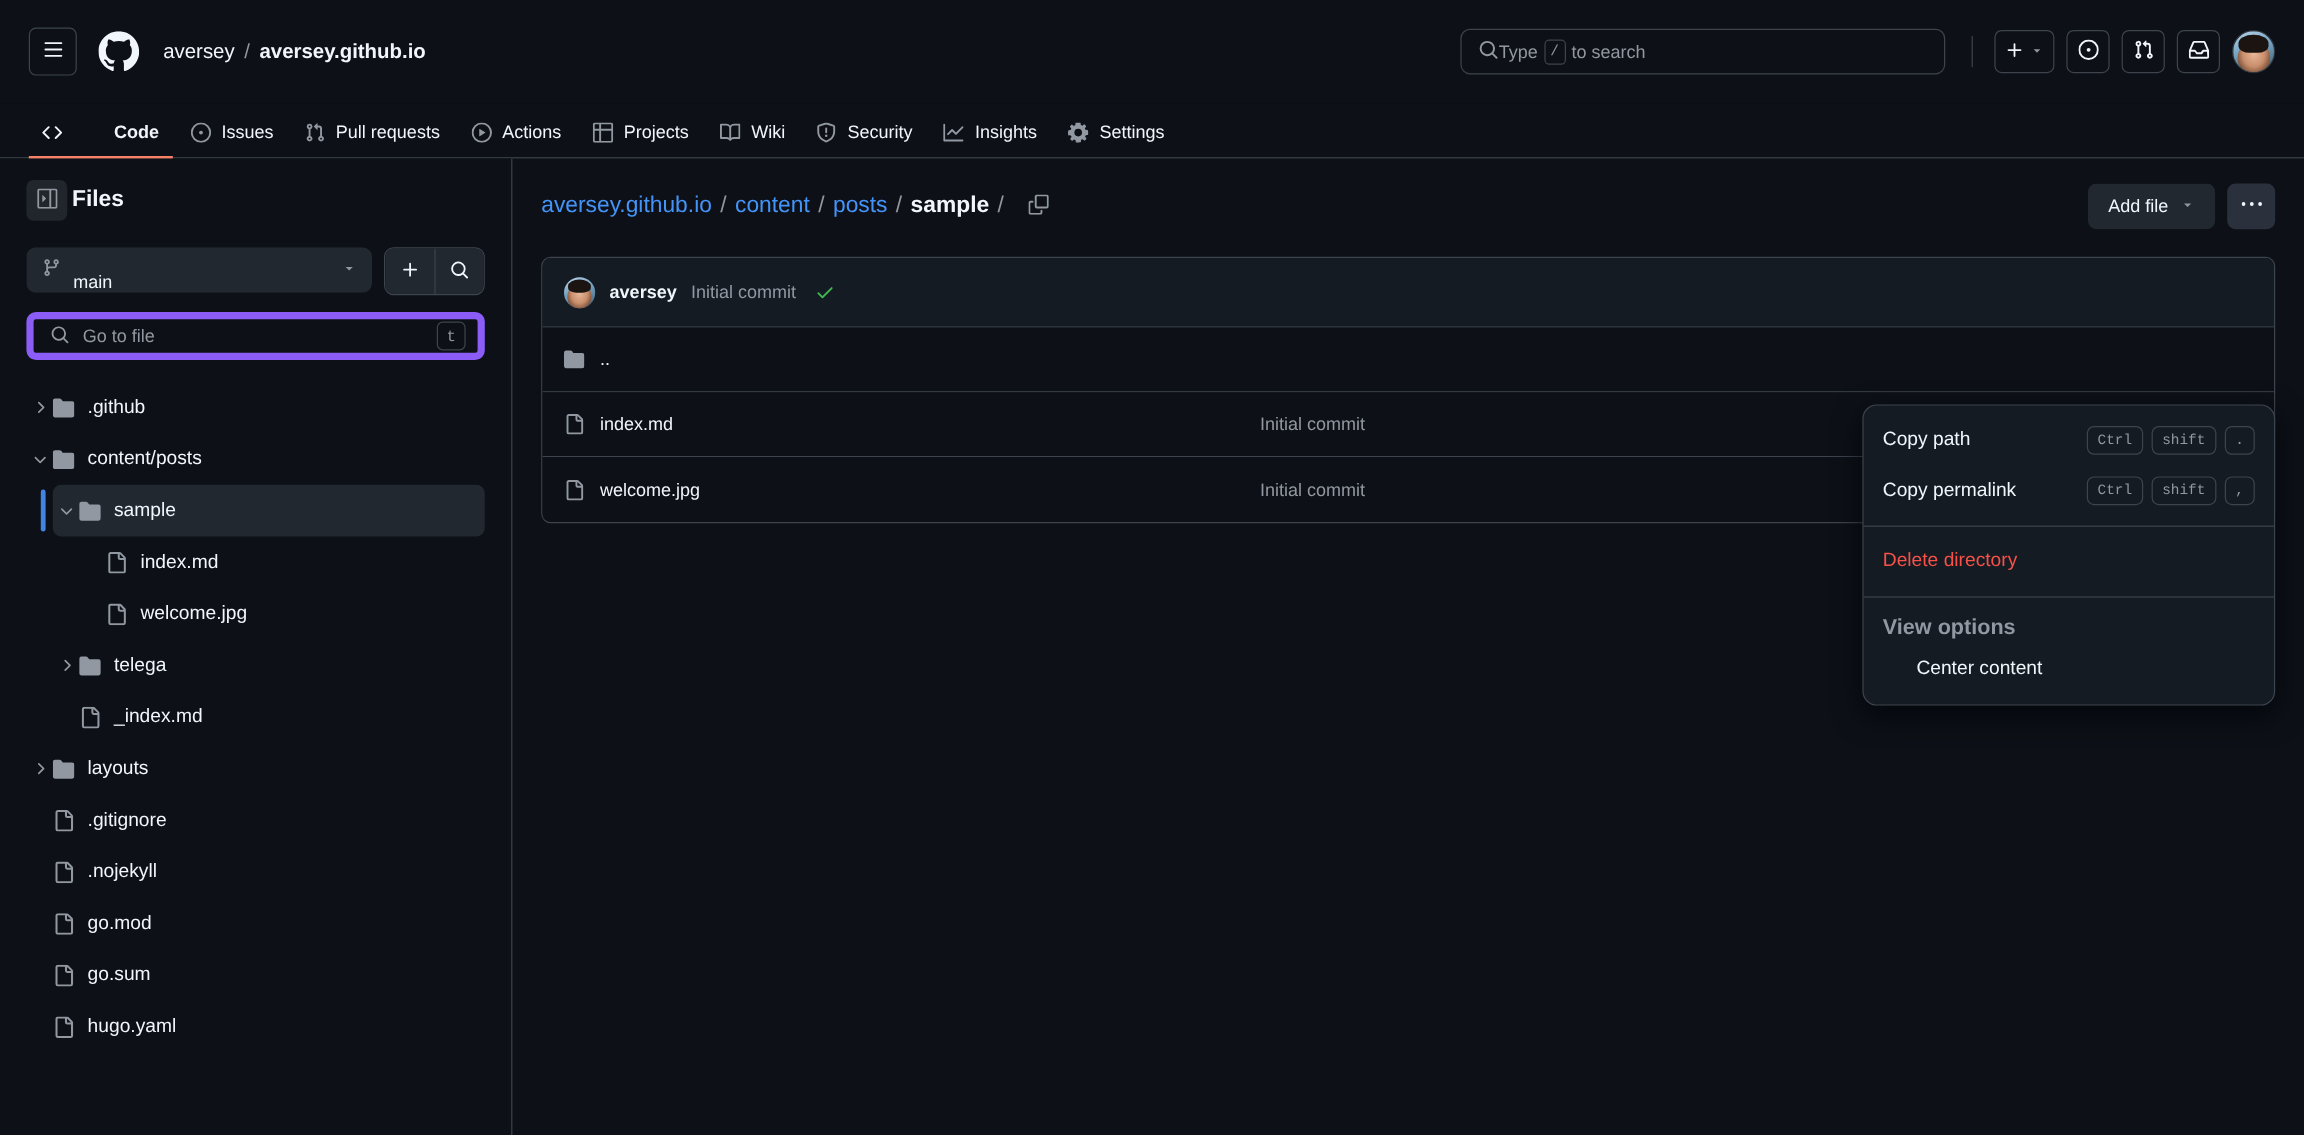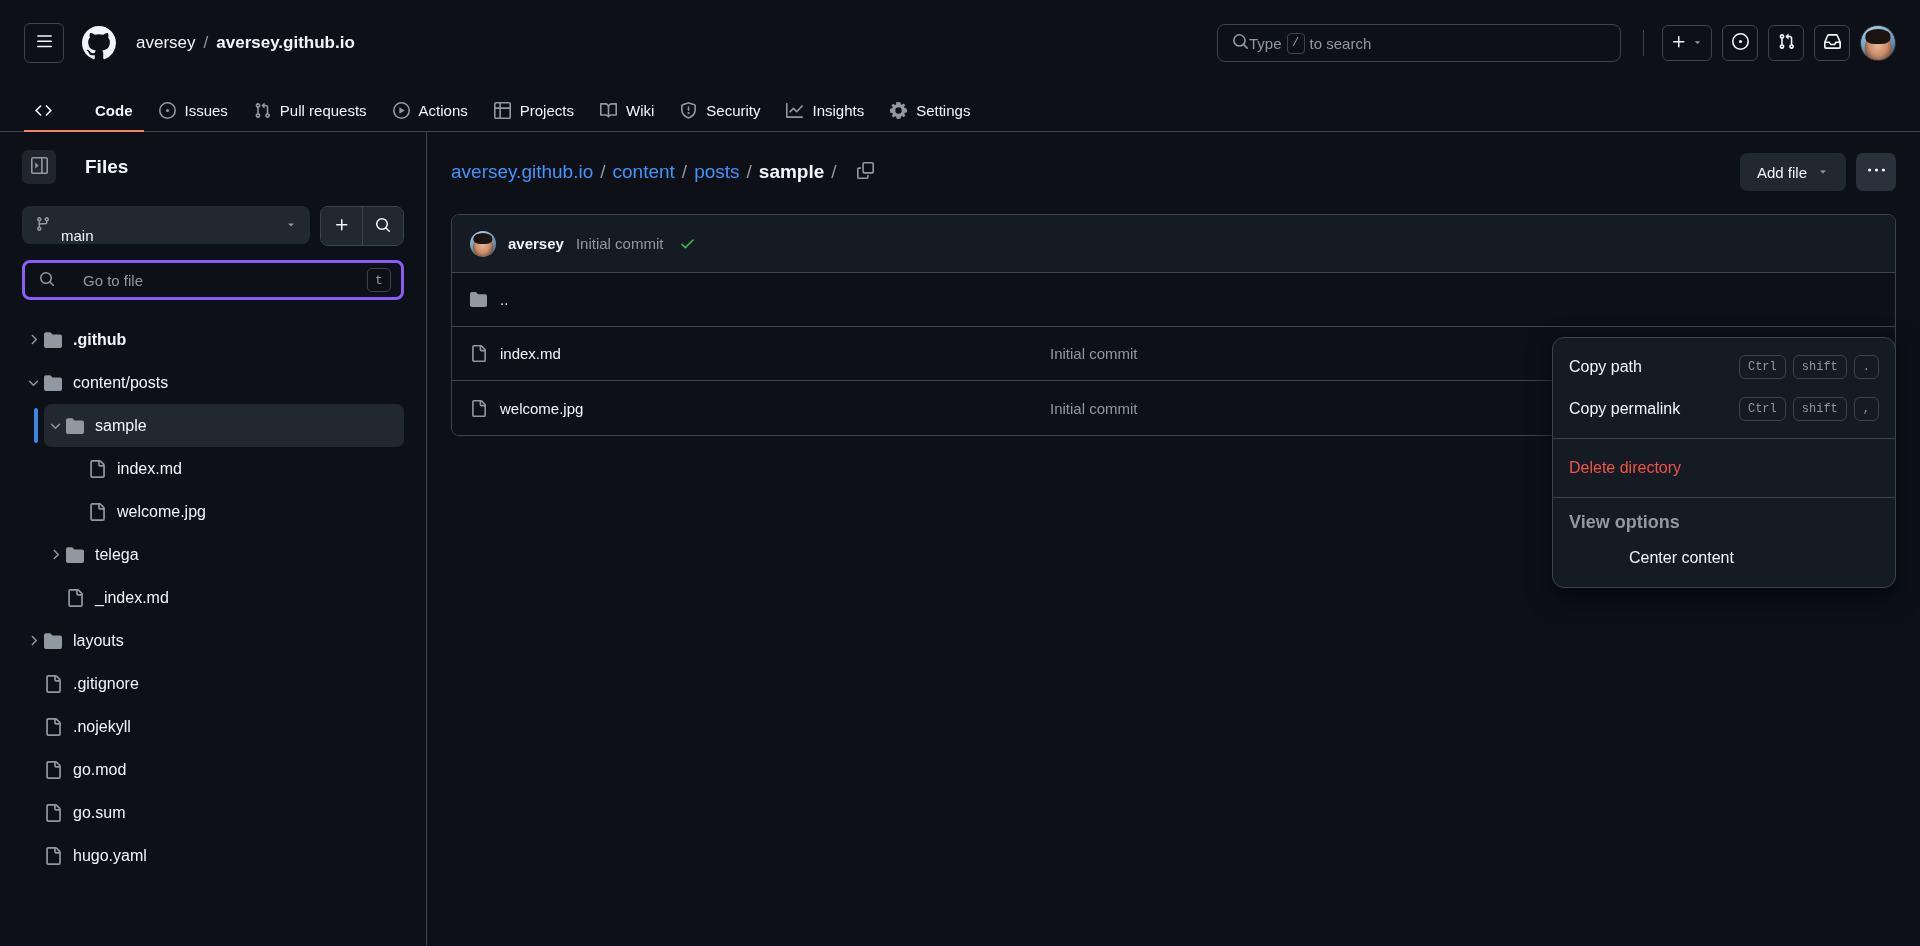--- a/index.html
+++ b/index.html
@@ -166,21 +166,21 @@
     width: 427px;
     flex: none;
     border-right: 1px solid #3d444d;
     padding: 18px 22px 0 22px;
     overflow: hidden;
     background: #0d1117;
   }
   .sidebar-head {
     display: flex;
     align-items: center;
-    gap: 29px;
+    gap: 4px;
     margin-bottom: 22px;
   }
   .panel-toggle {
     width: 34px; height: 34px;
     border-radius: 6px;
     display: flex; align-items: center; justify-content: center;
     cursor: pointer;
     background: #21262d;
     color: #9198a1;
   }
@@ -213,26 +213,26 @@
     width: 41px; height: 38px;
     display: flex; align-items: center; justify-content: center;
     cursor: pointer;
     color: #f0f6fc;
     background: #212830;
   }
   .seg-btn + .seg-btn { border-left: 1px solid #3d444d; }
 
   .goto-file {
     height: 40px;
-    border: 3px solid #8b5cf6;
+    border: 6px solid #8b5cf6;
     border-radius: 8px;
     display: flex;
     align-items: center;
     padding: 0 10px 0 14px;
-    gap: 28px;
+    gap: 11px;
     margin-bottom: 18px;
     cursor: text;
   }
   .goto-input {
     flex: 1 1 auto;
     background: transparent;
     border: none;
     outline: none;
     color: #f0f6fc;
     font-size: 15px;
@@ -421,21 +421,21 @@
     background: #0d111700;
     line-height: 16px;
   }
   .dd-divider { height: 1px; background: #3d444d; margin: 8px 0; }
   .dd-group-title {
     padding: 6px 16px 4px 16px;
     font-size: 18px;
     font-weight: bold;
     color: #9198a1;
   }
-  .dd-item.indented { padding-left: 44px; margin-left: 32px; }
+  .dd-item.indented { padding-left: 44px; }
 </style>
 </head>
 <body>
 
 <div class="header">
 
   <div class="hamburger-btn">
     <span>
       <svg width="17" height="17" viewBox="0 0 16 16" fill="#f0f6fc">
           <path d="M1 2.75A.75.75 0 011.75 2h12.5a.75.75 0 010 1.5H1.75A.75.75 0 011 2.75zm0 5A.75.75 0 011.75 7h12.5a.75.75 0 010 1.5H1.75A.75.75 0 011 7.75zM1.75 12h12.5a.75.75 0 010 1.5H1.75a.75.75 0 010-1.5z"></path>
@@ -655,21 +655,21 @@
       <span>
         <svg width="16" height="16" viewBox="0 0 16 16" fill="#9198a1">
             <path d="M10.68 11.74a6 6 0 01-7.922-8.982 6 6 0 018.982 7.922l3.04 3.04a.749.749 0 01-.326 1.275.749.749 0 01-.734-.215zM11.5 7a4.499 4.499 0 10-8.997 0A4.499 4.499 0 0011.5 7z"></path>
           </svg>
       </span>
       <input class="goto-input" type="text" placeholder="Go to file" style="">
       <span class="t-key">t</span>
     </div>
 
     <div class="tree" id="tree-container">
-        <div class="tree-row" style="margin-left: 0px; font-weight: bold;">
+        <div class="tree-row" style="margin-left: 0px;">
           <span class="tw">
             <svg width="15" height="15" viewBox="0 0 16 16" fill="#9198a1">
               <path d="M6.22 3.22a.75.75 0 011.06 0l4.25 4.25a.75.75 0 010 1.06l-4.25 4.25a.75.75 0 01-1.06-1.06L9.94 8 6.22 4.28a.75.75 0 010-1.06z"></path>
             </svg>
           </span>
           <span class="tree-ico">
             <svg width="18" height="18" viewBox="0 0 16 16" fill="#9198a1">
               <path d="M1.75 1A1.75 1.75 0 000 2.75v10.5C0 14.216.784 15 1.75 15h12.5A1.75 1.75 0 0016 13.25v-8.5A1.75 1.75 0 0014.25 3H7.5a.25.25 0 01-.2-.1l-.9-1.2C6.07 1.26 5.55 1 5 1H1.75z"></path>
             </svg>
           </span>

